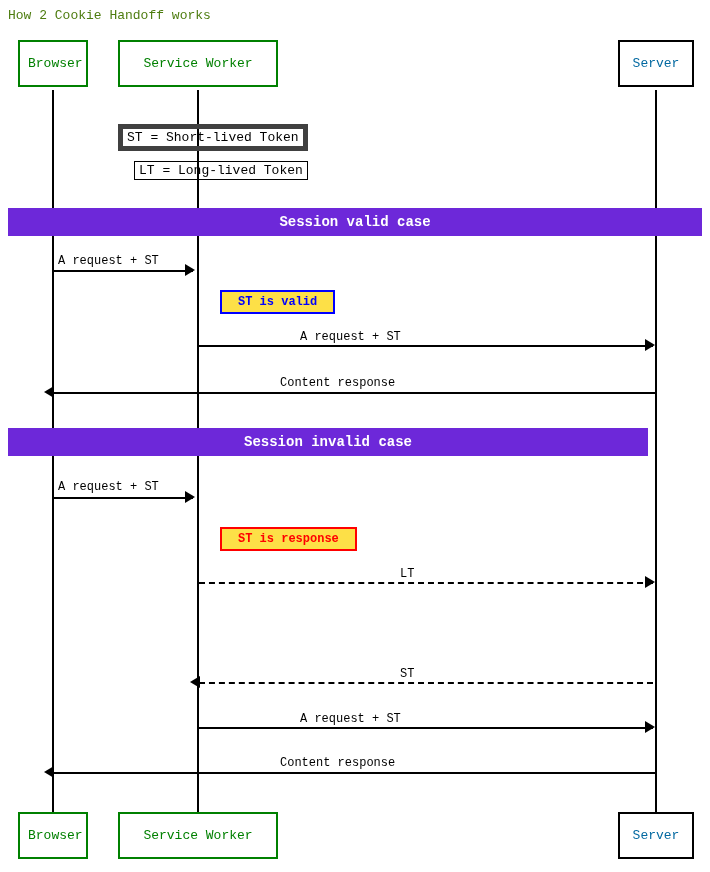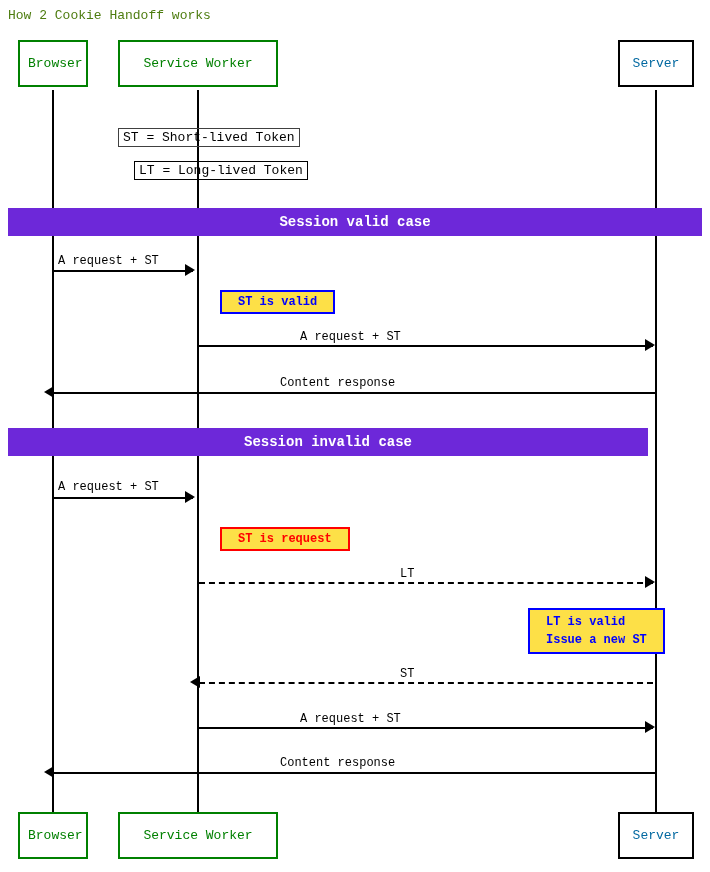--- a/index.html
+++ b/index.html
@@ -140,21 +140,21 @@
     <span>Server</span>
   </div>
 
   <div style="position:absolute; left:52px; top:90px; bottom:812px; width:2px; background:#000; height:722px;"></div>
 
   <div style="position:absolute; left:197px; top:90px; width:2px; background:#000; height:722px;"></div>
 
   <div style="position:absolute; left:655px; top:90px; width:2px; background:#000; height:722px;"></div>
 
   <div style="position:absolute; left:118px; top:130px; font-size:13px; font-family:'Courier New',monospace;">
-    <span style="border:1px solid #404040; padding:1px 4px;">ST = Short-lived Token</span>
+    <span style="border:5px solid #404040; padding:1px 4px;">ST = Short-lived Token</span>
   </div>
   <div style="position:absolute; left:134px; top:163px; font-size:13px; font-family:'Courier New',monospace;">
     <span style="border:1px solid #000; padding:1px 4px;">LT = Long-lived Token</span>
   </div>
 
   <div class="section-header" style="left:8px; top:208px; width:694px;">
     <span>Session valid case</span>
   </div>
 
   <div style="position:absolute; left:53px; top:270px; width:140px; height:2px; background:#000;"></div>
@@ -175,31 +175,27 @@
 
   <div class="section-header" style="left:8px; top:428px; width:640px;">
     <span>Session invalid case</span>
   </div>
 
   <div style="position:absolute; left:53px; top:497px; width:140px; height:2px; background:#000;"></div>
   <div style="position:absolute; left:185px; top:491px;" class="arrowhead-right"></div>
   <div class="msg-label" style="left:58px; top:480px;">A request + ST</div>
 
   <div class="note-box red" style="left:220px; top:527px; font-size:12px;">
-    <span>ST is request</span>
+    <span>ST is response</span>
   </div>
 
   <div style="position:absolute; left:199px; top:582px; width:454px; height:0; border-top:2px dashed #000;"></div>
   <div style="position:absolute; left:645px; top:576px;" class="arrowhead-right"></div>
   <div class="msg-label" style="left:400px; top:567px;">LT</div>
 
-  <div class="note-box blue2" style="left:528px; top:608px; font-size:12px; line-height:1.5;">
-    <div>LT is valid</div>
-    <div>Issue a new ST</div>
-  </div>
 
   <div style="position:absolute; left:199px; top:682px; width:454px; height:0; border-top:2px dashed #000;"></div>
   <div style="position:absolute; left:190px; top:676px;" class="arrowhead-left"></div>
   <div class="msg-label" style="left:400px; top:667px;">ST</div>
 
   <div style="position:absolute; left:199px; top:727px; width:454px; height:2px; background:#000;"></div>
   <div style="position:absolute; left:645px; top:721px;" class="arrowhead-right"></div>
   <div class="msg-label" style="left:300px; top:712px;">A request + ST</div>
 
   <div style="position:absolute; left:53px; top:772px; width:602px; height:2px; background:#000;"></div>

